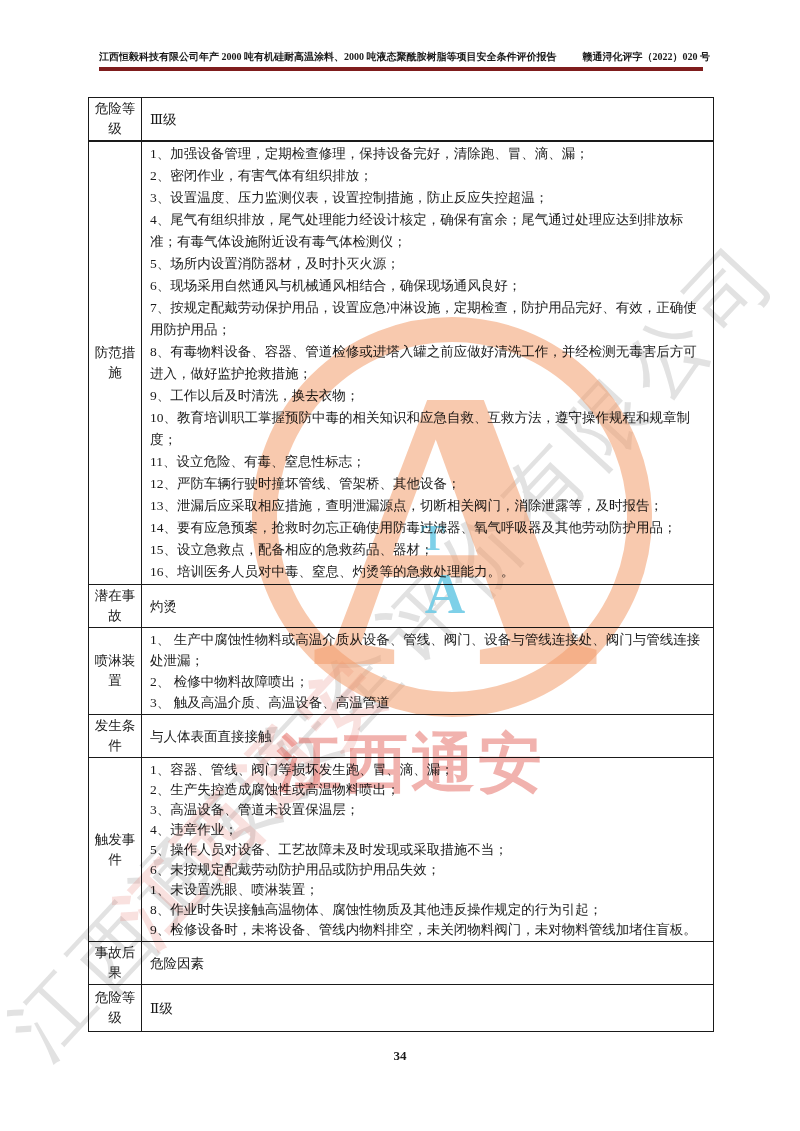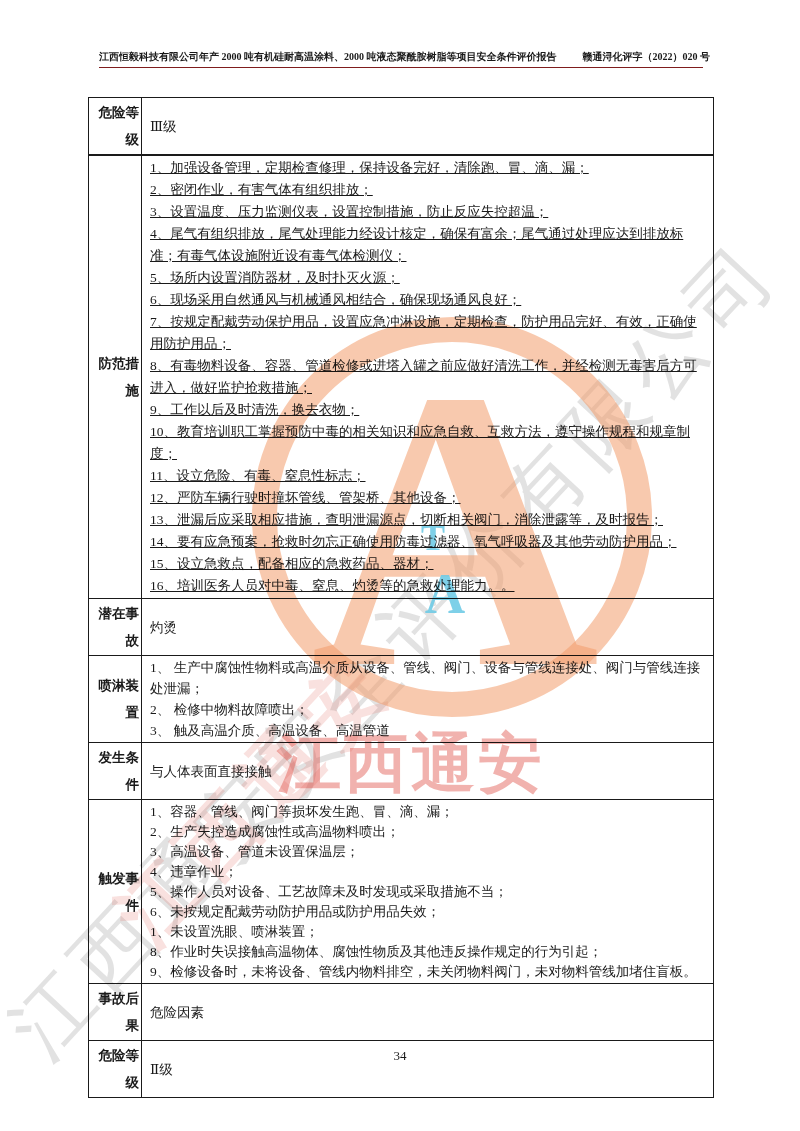--- a/index.html
+++ b/index.html
@@ -4,42 +4,42 @@
 <style>
   * { margin:0; padding:0; box-sizing:border-box; }
   html,body { width:800px; height:1131px; background:#ffffff; overflow:hidden; }
   body { position:relative; font-family:"Liberation Serif","DejaVu Serif",serif; color:#1a1a1a; }
 
   
   .page-header {
     position:absolute; left:99px; top:50px; width:604px;
     display:flex; justify-content:space-between; align-items:flex-end;
     font-size:10px; font-weight:bold; white-space:nowrap;
-    border-bottom:1px solid #7f1d1d; padding-bottom:3px;
+    border-bottom:4px solid #7f1d1d; padding-bottom:3px;
   }
   .page-header .doc-no { margin-left:26px; }
 
   
   table.risk-table {
     position:absolute; left:88px; top:97px; width:626px;
     border-collapse:collapse; table-layout:fixed;
   }
   table.risk-table td {
     border:1px solid #1a1a1a; vertical-align:middle;
     font-size:13.5px;
   }
   td.lab {
-    width:53px; text-align:right; font-weight:bold;
-    line-height:27px; padding:1px 2px;
+    width:53px; text-align:center; font-weight:normal;
+    line-height:20px; padding:1px 2px;
   }
   td.val { padding:1px 8px; line-height:21px; }
   td.val.center { text-align:left; }
   td.val.bold { font-weight:bold; }
   tr.thickline td { border-bottom-width:2px; }
-  .lh22 .line { line-height:22px;text-decoration:underline; }
+  .lh22 .line { line-height:22px; }
   .lh21 .line { line-height:21px; }
   .lh20 .line { line-height:20px; }
 
   
   .watermark { position:absolute; inset:0; pointer-events:none; mix-blend-mode:multiply; z-index:5; }
   .wm-diag-gray {
     position:absolute; left:395px; top:650px; white-space:nowrap;
     transform:translate(-50%,-50%) rotate(-47deg);
     font-size:80px; letter-spacing:10px; color:rgba(158,158,158,0.30);
   }
@@ -65,21 +65,21 @@
     font-size:56px; font-weight:bold; color:rgba(112,203,230,0.9);
   }
   .wm-brand {
     position:absolute; left:277px; top:720px; white-space:nowrap;
     font-size:64px; font-weight:bold; letter-spacing:3px; color:rgba(222,72,62,0.42);
   }
 
   
   .page-number {
     position:absolute; left:0; top:1048px; width:100%;
-    text-align:center; font-size:13px;
+    text-align:center; font-size:13px;font-weight:bold;
   }
 </style>
 </head>
 <body>
 
 <div class="page-header">
   <span>江西恒毅科技有限公司年产 2000 吨有机硅耐高温涂料、2000 吨液态聚酰胺树脂等项目安全条件评价报告</span>
   <span class="doc-no">赣通浔化评字（2022）020 号</span>
 </div>
 

